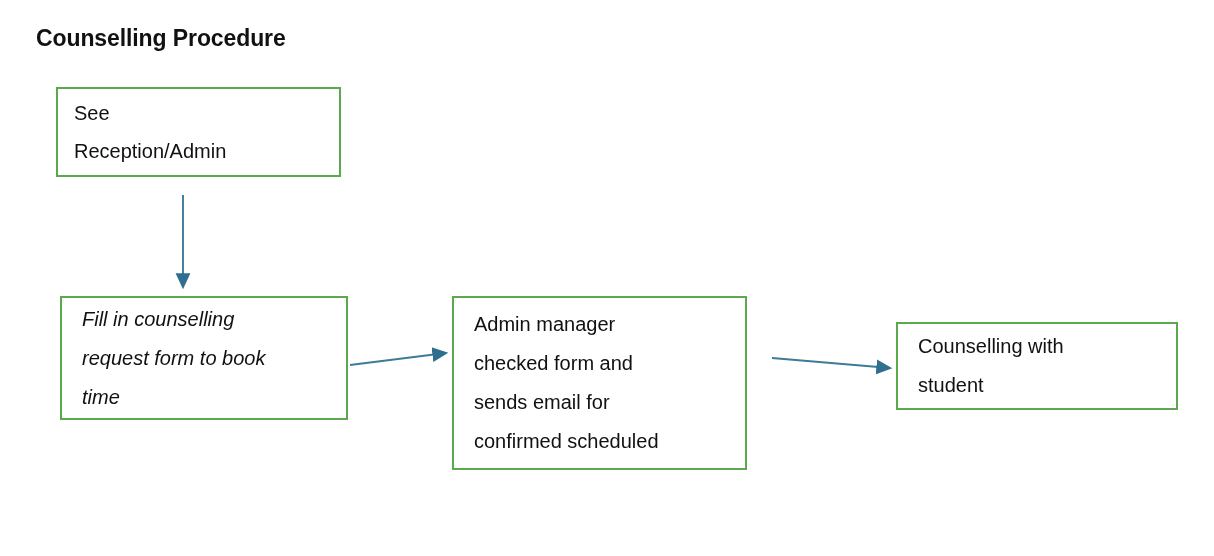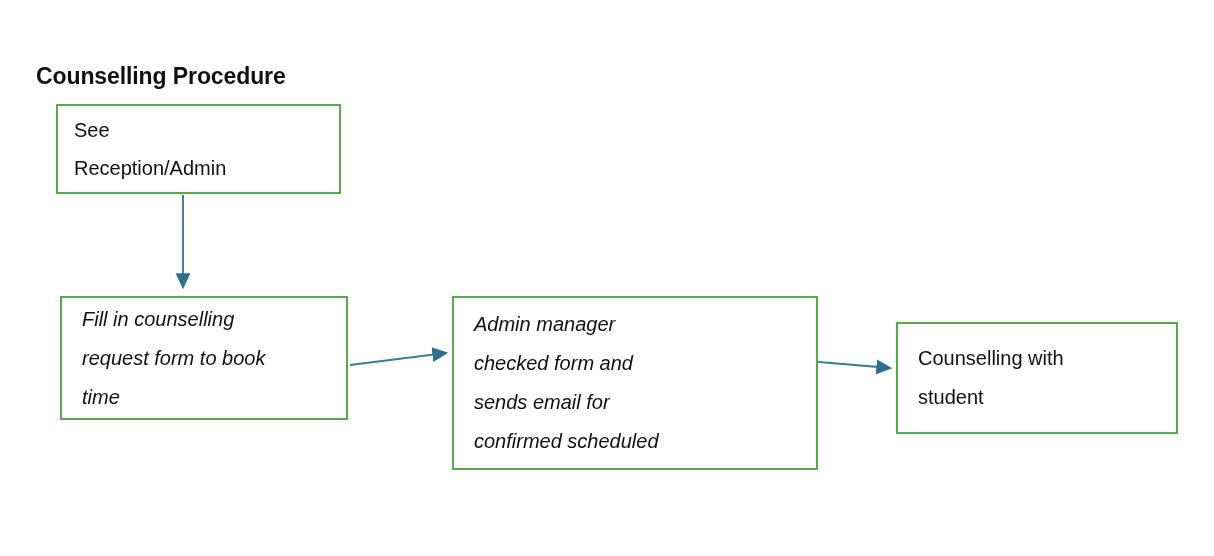--- a/index.html
+++ b/index.html
@@ -27,21 +27,20 @@
 
   .diagram-title {
     position: absolute;
     left: 36px;
     top: 25px;
     font-size: 23px;
     font-weight: bold;
     color: #111111;
     letter-spacing: -0.1px;
     white-space: nowrap;
-    margin-top: 38px;
   }
 
   .node {
     position: absolute;
     box-sizing: border-box;
     background: #ffffff;
     border: 2.5px solid #5BA84F;
     display: flex;
     flex-direction: column;
     justify-content: center;
@@ -51,50 +50,49 @@
     font-size: 20px;
     line-height: 39px;
     color: #111111;
     padding: 0 14px 0 20px;
     white-space: pre-line;
   }
 
   
   #node-see-reception {
     left: 56px;
-    top: 104px;
+    top: 87px;
     width: 285px;
     height: 90px;
   }
   #node-see-reception .node-label {
     padding-left: 16px;
     line-height: 38px;
   }
 
   #node-fill-form {
     left: 60px;
     top: 296px;
     width: 288px;
     height: 124px;
     font-style: italic;
   }
 
   #node-admin-manager {
     left: 452px;
     top: 296px;
-    width: 366px;
+    width: 295px;
     height: 174px;
-    font-style: italic;
   }
 
   #node-counselling-student {
     left: 896px;
     top: 322px;
     width: 282px;
-    height: 112px;
+    height: 88px;
   }
 
   
   #connectors {
     position: absolute;
     left: 0;
     top: 0;
     width: 1214px;
     height: 556px;
     pointer-events: none;

